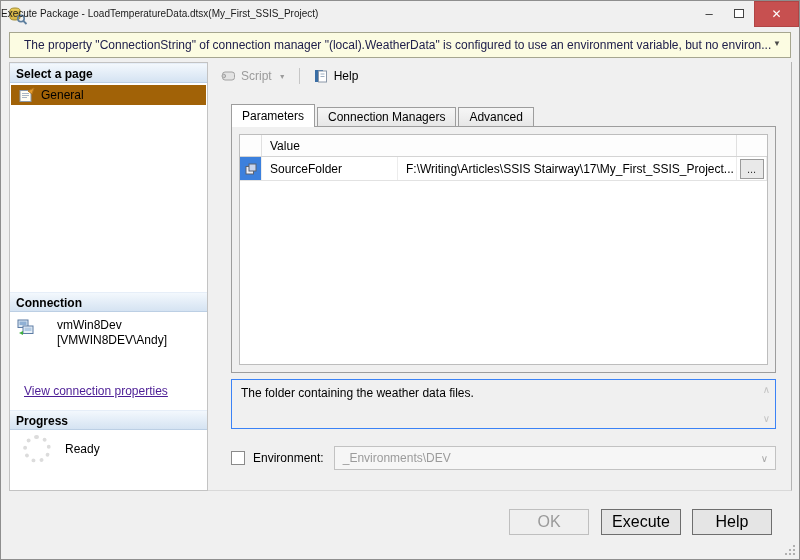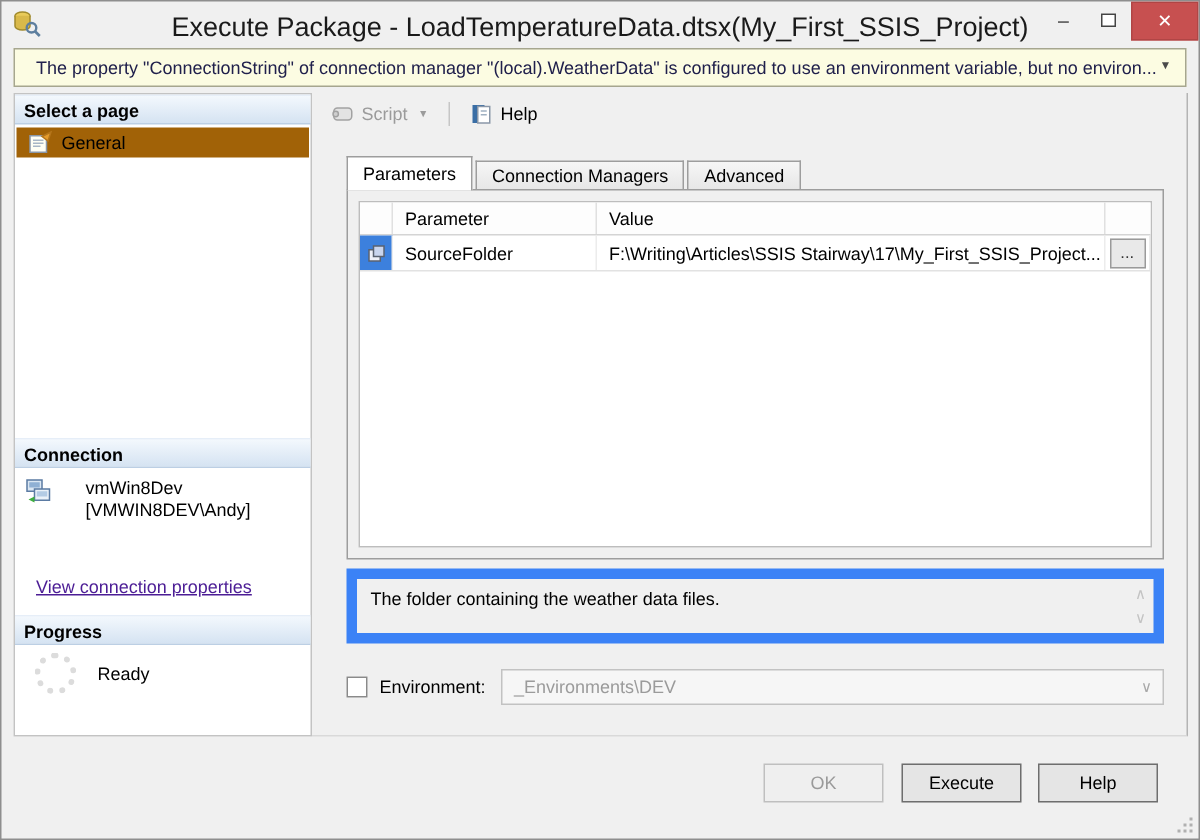--- a/index.html
+++ b/index.html
@@ -5,21 +5,21 @@
   * { margin:0; padding:0; box-sizing:border-box; }
   body { background:#d8d8d8; font-family:"Liberation Sans", sans-serif; }
   .window {
     position:relative; width:800px; height:560px;
     background:#f0f0f0; border:1px solid #8e8e8e;
     font-size:12px; color:#000; overflow:hidden;
   }
   
   .titlebar { position:absolute; top:0; left:0; right:0; height:30px; }
   .app-icon { position:absolute; left:7px; top:5px; width:20px; height:20px; }
-  .title { position:absolute; top:7px; left:0; right:0; text-align:center; font-size:18px; color:#1a1a1a; }
+  .title { position:absolute; top:7px; left:0; right:0; font-size:10px; color:#1a1a1a; }
   .win-controls { position:absolute; top:0; right:0; display:flex; align-items:flex-start; }
   .ctrl { width:30px; height:24px; display:flex; align-items:center; justify-content:center; color:#333; font-size:13px; cursor:default; }
   .ctrl-max-glyph { width:10px; height:9px; border:1px solid #444; background:#fff; }
   .ctrl-close { width:45px; height:26px; background:#c75050; color:#fff; font-size:12px; border:1px solid #b04545; }
   
   .banner {
     position:absolute; left:8px; right:8px; top:31px; height:26px;
     background:#fcfce2; border:1px solid #a6a68f;
     display:flex; align-items:center; padding:0 26px 0 14px;
     color:#20204c; white-space:nowrap; overflow:hidden;
@@ -76,37 +76,37 @@
   .grid-row { display:flex; height:24px; align-items:center; border-bottom:1px solid #e2e2e2; }
   .cell { padding:0 8px; height:100%; display:flex; align-items:center; border-right:1px solid #ececec; overflow:hidden; white-space:nowrap; }
   .cell-sel { background:#3c80dd; justify-content:center; padding:0; }
   .browse-btn {
     width:24px; height:20px; background:#e9e9e9; border:1px solid #9a9a9a;
     font-size:11px; line-height:10px; cursor:pointer; color:#333;
   }
   
   .descbox {
     position:absolute; left:23px; top:317px; width:545px; height:50px;
-    background:#f0f0f0; border:7px solid #3b82f6; padding:6px 24px 6px 9px;
+    background:#f0f0f0; border:1px solid #3b82f6; padding:6px 24px 6px 9px;
   }
   .desc-arrows { position:absolute; right:5px; top:4px; bottom:4px; display:flex; flex-direction:column; justify-content:space-between; color:#c3c3c3; font-size:10px; }
   
   .env-row { position:absolute; left:23px; top:384px; width:545px; height:24px; display:flex; align-items:center; }
   .checkbox { width:14px; height:14px; background:#fff; border:1px solid #8a8a8a; flex:none; }
   .env-label { margin:0 10px 0 8px; color:#000; white-space:nowrap; }
   .env-select {
     flex:1; height:24px; background:#f6f6f6; border:1px solid #c2c2c2;
     color:#9b9b9b; display:flex; align-items:center; padding:0 22px 0 8px; position:relative;
   }
   .env-caret { position:absolute; right:7px; color:#a8a8a8; font-size:10px; }
   
   .btn {
     position:absolute; top:508px; width:80px; height:26px;
     display:flex; align-items:center; justify-content:center;
-    background:#e5e5e5; border:1px solid #6e6e6e; cursor:pointer; font-size:12px;
+    background:#e5e5e5; border:1px solid #6e6e6e; cursor:pointer; font-size:16px;
   }
   .btn.disabled { background:#efefef; border-color:#bfbfbf; color:#9a9a9a; cursor:default; }
   .grip { position:absolute; right:4px; bottom:4px; width:10px; height:10px; }
   .grip i { position:absolute; width:2px; height:2px; background:#b0b0b0; }
 </style>
 </head>
 <body>
 
 <div class="window">
 
@@ -202,21 +202,20 @@
     <div class="tabs">
       <div class="tab active">Parameters</div>
       <div class="tab">Connection Managers</div>
       <div class="tab">Advanced</div>
     </div>
 
     <div class="tabpanel">
       <div class="grid">
         <div class="grid-header">
           <div class="gh-cell col-sel"></div>
-          <div class="gh-cell col-param">Parameter</div>
           <div class="gh-cell col-value">Value</div>
           <div class="gh-cell col-browse"></div>
         </div>
         <div class="grid-row">
           <div class="cell col-sel cell-sel">
             <svg width="14" height="14" viewBox="0 0 14 14">
               <rect x="2" y="4.5" width="7.5" height="7.5" fill="#eef0f8" stroke="#5a6270"></rect>
               <rect x="5" y="2" width="7" height="7" fill="#c9d5ee" stroke="#5a6270"></rect>
             </svg>
           </div>

